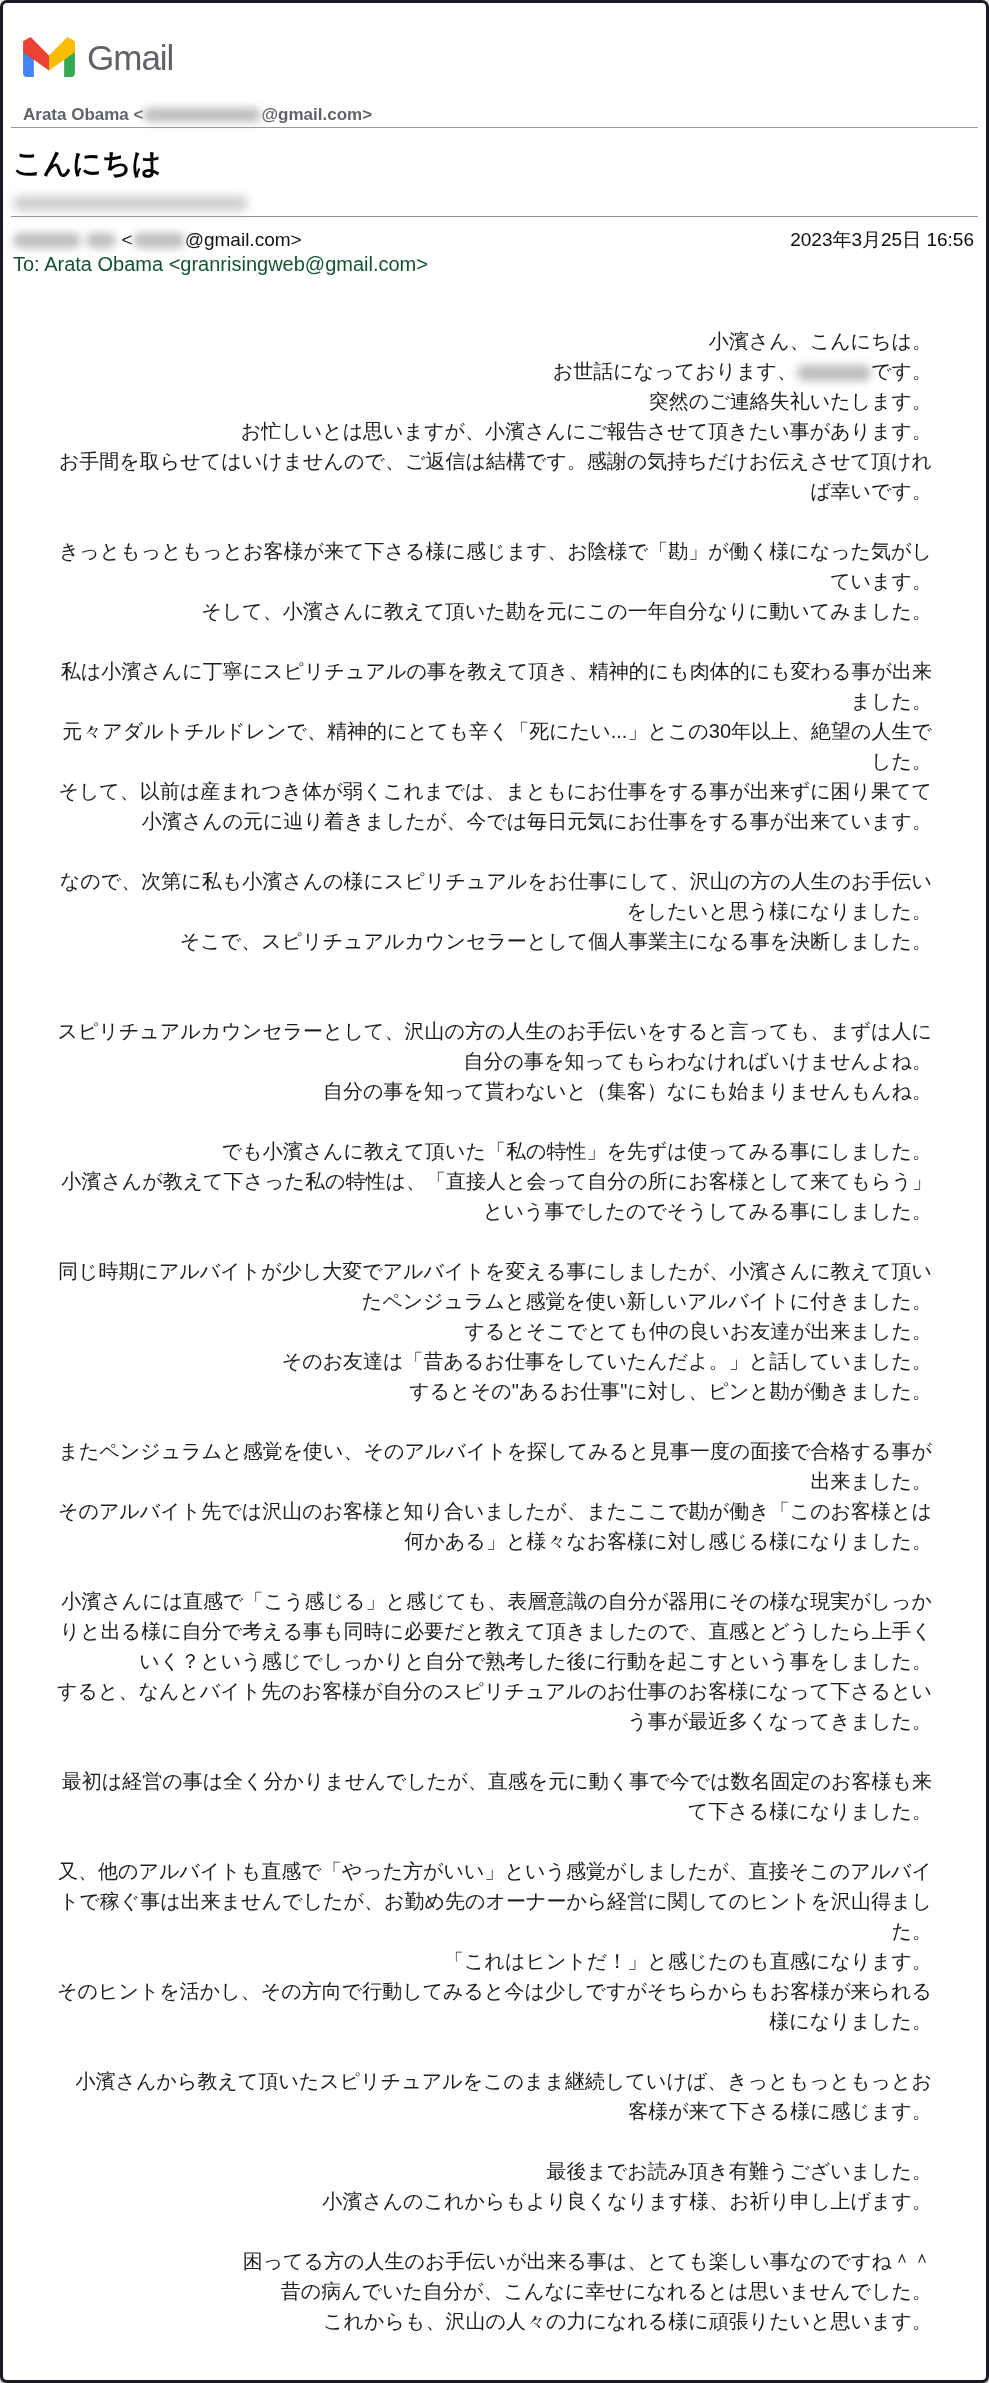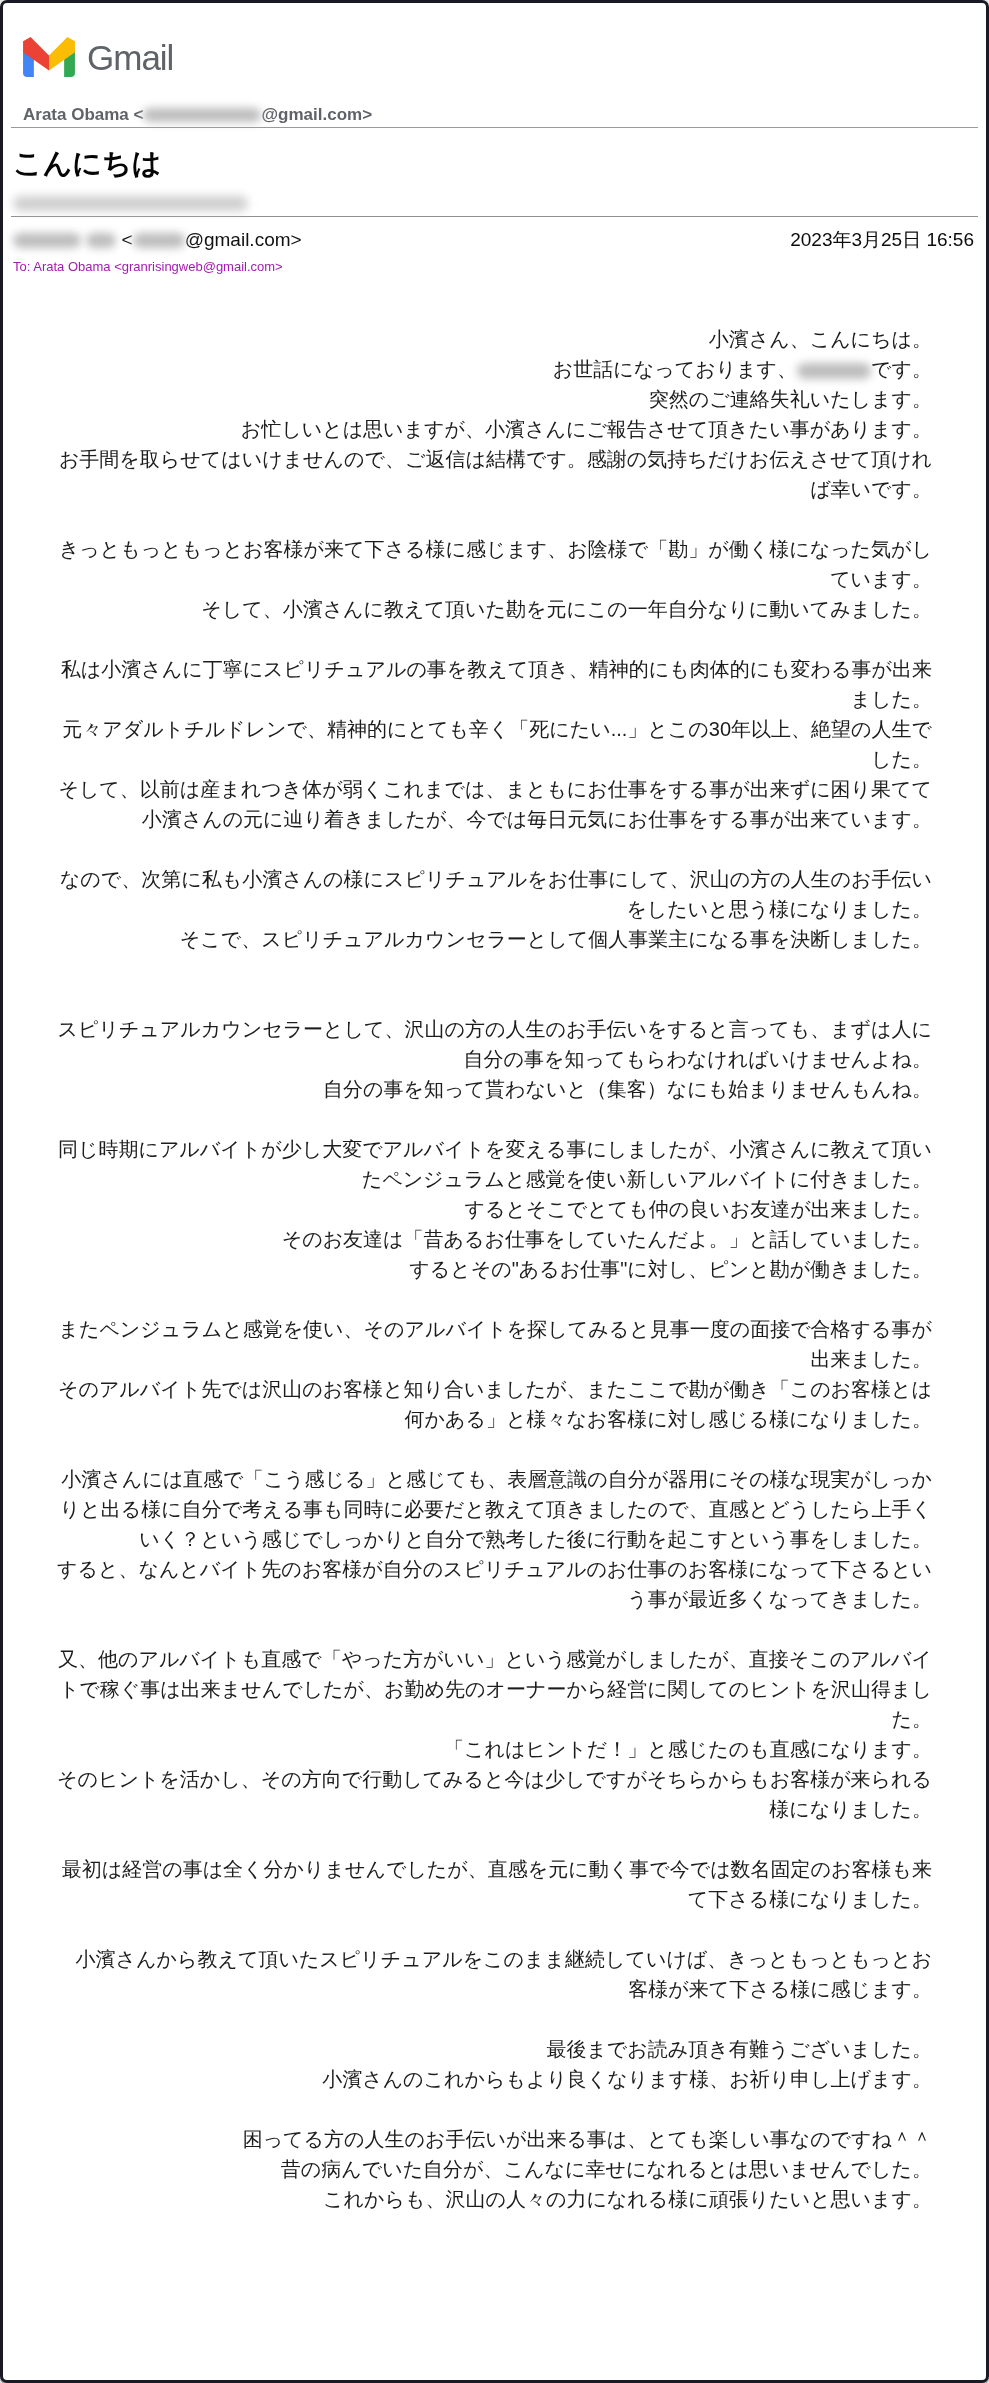--- a/index.html
+++ b/index.html
@@ -32,21 +32,21 @@
   .rule{border:none;border-top:1px solid #9a9a9a;margin:0 8px;}
   .rule-top{margin-top:2px;}
   .rule-thin{border-top:1px solid #8f8f8f;margin-top:3px;}
   
   h1.subject{margin:16px 0 0 10px;font-size:29px;color:#050505;font-weight:bold;letter-spacing:0;}
   .msgcount{margin:12px 0 0 10px;height:17px;line-height:0;}
   
   .meta-row{display:flex;justify-content:space-between;align-items:baseline;margin:10px 12px 0 10px;font-size:19px;color:#111;text-align:center;}
   .from{white-space:nowrap;}
   .date{white-space:nowrap;color:#0c0c0c;}
-  .to{margin:6px 0 0 10px;font-size:13px;color:#a21caf;}
+  .to{margin:0 0 0 10px;font-size:20px;color:#14532d;}
   
   .mailbody{margin:50px 54px 0 54px;font-size:20px;line-height:30px;color:#1c1c1c;}
   .para{white-space:pre-line;margin:0 0 30px 0;text-align:right;}
   .para.gap2{margin-bottom:60px;}
   .para:last-child{margin-bottom:0;}
 </style>
 </head>
 <body>
 
 <div class="frame">
@@ -92,32 +92,34 @@
     <div id="paragraphs">
         <div class="para">きっともっともっとお客様が来て下さる様に感じます、お陰様で「勘」が働く様になった気がしています。
 そして、小濱さんに教えて頂いた勘を元にこの一年自分なりに動いてみました。</div>
         <div class="para">私は小濱さんに丁寧にスピリチュアルの事を教えて頂き、精神的にも肉体的にも変わる事が出来ました。
 元々アダルトチルドレンで、精神的にとても辛く「死にたい...」とこの30年以上、絶望の人生でした。
 そして、以前は産まれつき体が弱くこれまでは、まともにお仕事をする事が出来ずに困り果てて小濱さんの元に辿り着きましたが、今では毎日元気にお仕事をする事が出来ています。</div>
         <div class="para gap2">なので、次第に私も小濱さんの様にスピリチュアルをお仕事にして、沢山の方の人生のお手伝いをしたいと思う様になりました。
 そこで、スピリチュアルカウンセラーとして個人事業主になる事を決断しました。</div>
         <div class="para">スピリチュアルカウンセラーとして、沢山の方の人生のお手伝いをすると言っても、まずは人に自分の事を知ってもらわなければいけませんよね。
 自分の事を知って貰わないと（集客）なにも始まりませんもんね。</div>
+        <div class="para">でも小濱さんに教えて頂いた「私の特性」を先ずは使ってみる事にしました。
+小濱さんが教えて下さった私の特性は、「直接人と会って自分の所にお客様として来てもらう」という事でしたのでそうしてみる事にしました。</div>
         <div class="para">同じ時期にアルバイトが少し大変でアルバイトを変える事にしましたが、小濱さんに教えて頂いたペンジュラムと感覚を使い新しいアルバイトに付きました。
 するとそこでとても仲の良いお友達が出来ました。
 そのお友達は「昔あるお仕事をしていたんだよ。」と話していました。
 するとその"あるお仕事"に対し、ピンと勘が働きました。</div>
         <div class="para">またペンジュラムと感覚を使い、そのアルバイトを探してみると見事一度の面接で合格する事が出来ました。
 そのアルバイト先では沢山のお客様と知り合いましたが、またここで勘が働き「このお客様とは何かある」と様々なお客様に対し感じる様になりました。</div>
         <div class="para">小濱さんには直感で「こう感じる」と感じても、表層意識の自分が器用にその様な現実がしっかりと出る様に自分で考える事も同時に必要だと教えて頂きましたので、直感とどうしたら上手くいく？という感じでしっかりと自分で熟考した後に行動を起こすという事をしました。
 すると、なんとバイト先のお客様が自分のスピリチュアルのお仕事のお客様になって下さるという事が最近多くなってきました。</div>
+        <div class="para">最初は経営の事は全く分かりませんでしたが、直感を元に動く事で今では数名固定のお客様も来て下さる様になりました。</div>
         <div class="para">又、他のアルバイトも直感で「やった方がいい」という感覚がしましたが、直接そこのアルバイトで稼ぐ事は出来ませんでしたが、お勤め先のオーナーから経営に関してのヒントを沢山得ました。
 「これはヒントだ！」と感じたのも直感になります。
 そのヒントを活かし、その方向で行動してみると今は少しですがそちらからもお客様が来られる様になりました。</div>
-        <div class="para">最初は経営の事は全く分かりませんでしたが、直感を元に動く事で今では数名固定のお客様も来て下さる様になりました。</div>
         <div class="para">小濱さんから教えて頂いたスピリチュアルをこのまま継続していけば、きっともっともっとお客様が来て下さる様に感じます。</div>
         <div class="para">最後までお読み頂き有難うございました。
 小濱さんのこれからもより良くなります様、お祈り申し上げます。</div>
         <div class="para">困ってる方の人生のお手伝いが出来る事は、とても楽しい事なのですね＾＾
 昔の病んでいた自分が、こんなに幸せになれるとは思いませんでした。
 これからも、沢山の人々の力になれる様に頑張りたいと思います。</div>
       </div>
   </div>
 
 </div>

